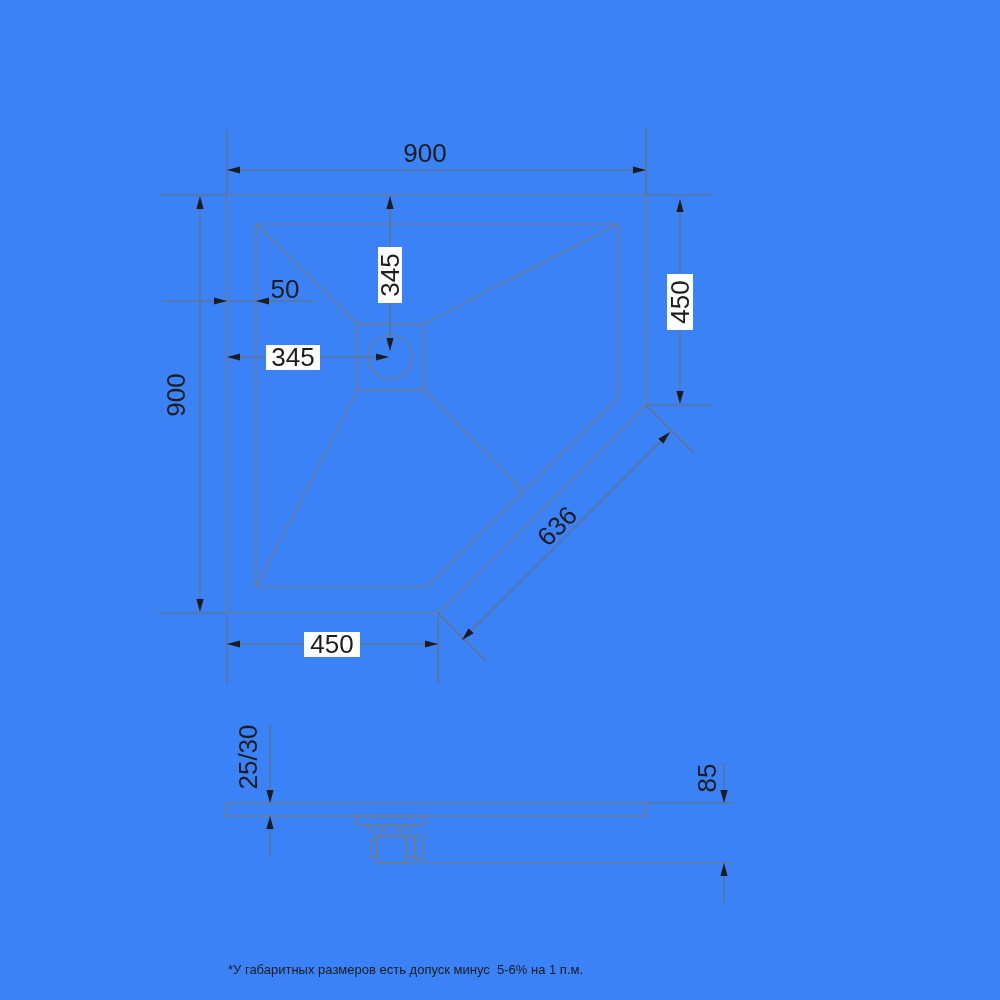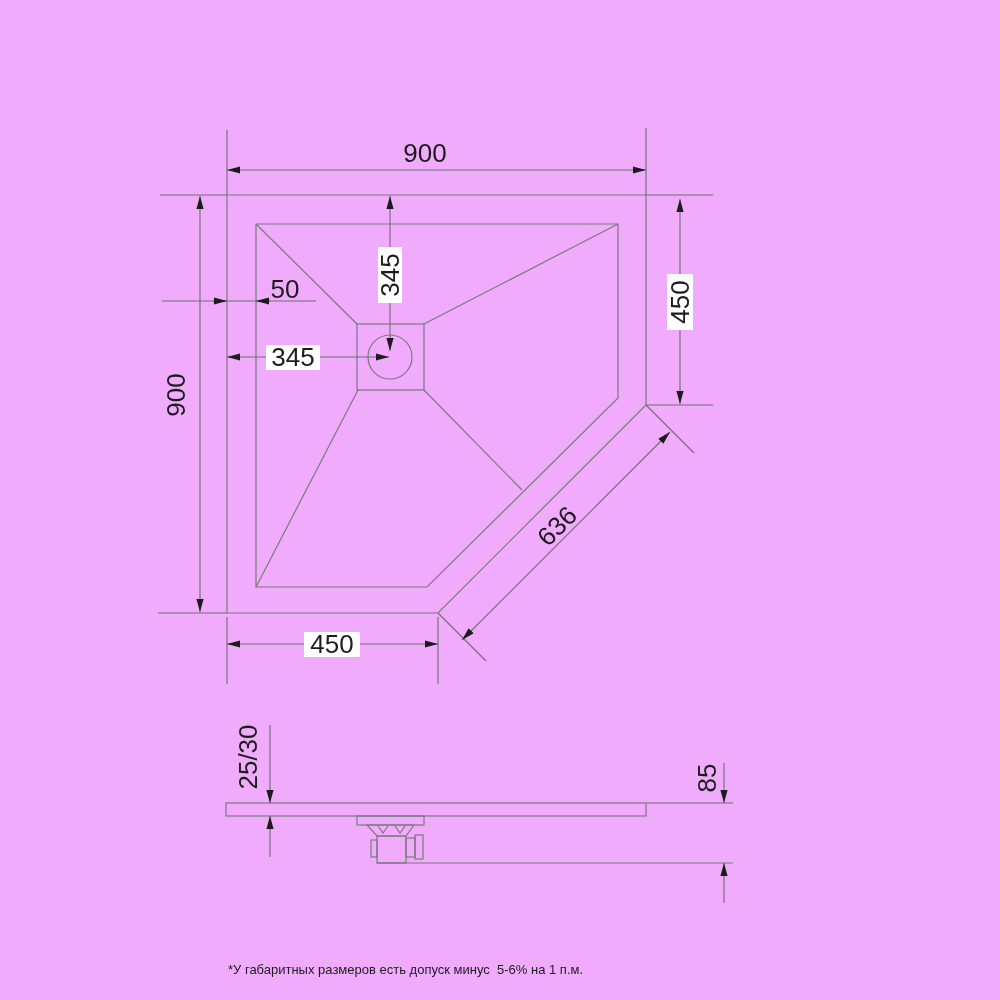--- a/index.html
+++ b/index.html
@@ -1,16 +1,16 @@
 <!DOCTYPE html>
 <html><head>
 <meta charset="utf-8">
 <style>
   html,body{margin:0;padding:0;background:#ffffff;}
-  .stage{position:relative;width:1000px;height:1000px;background:#f0abfc;overflow:hidden;}
+  .stage{position:relative;width:1000px;height:1000px;background:#3b82f6;overflow:hidden;}
   svg{display:block;}
   text{font-family:"Liberation Sans","DejaVu Sans",sans-serif;fill:#1c1c1c;}
   .dim-label{font-size:26px;}
   .note-label{font-size:13px;}
   .ln{stroke:#7a7a7a;stroke-width:1.2;fill:none;}
   .dim{stroke:#6e6e6e;stroke-width:1.1;fill:none;}
   .mask{fill:#ffffff;stroke:none;}
 </style>
 </head>
 <body>

